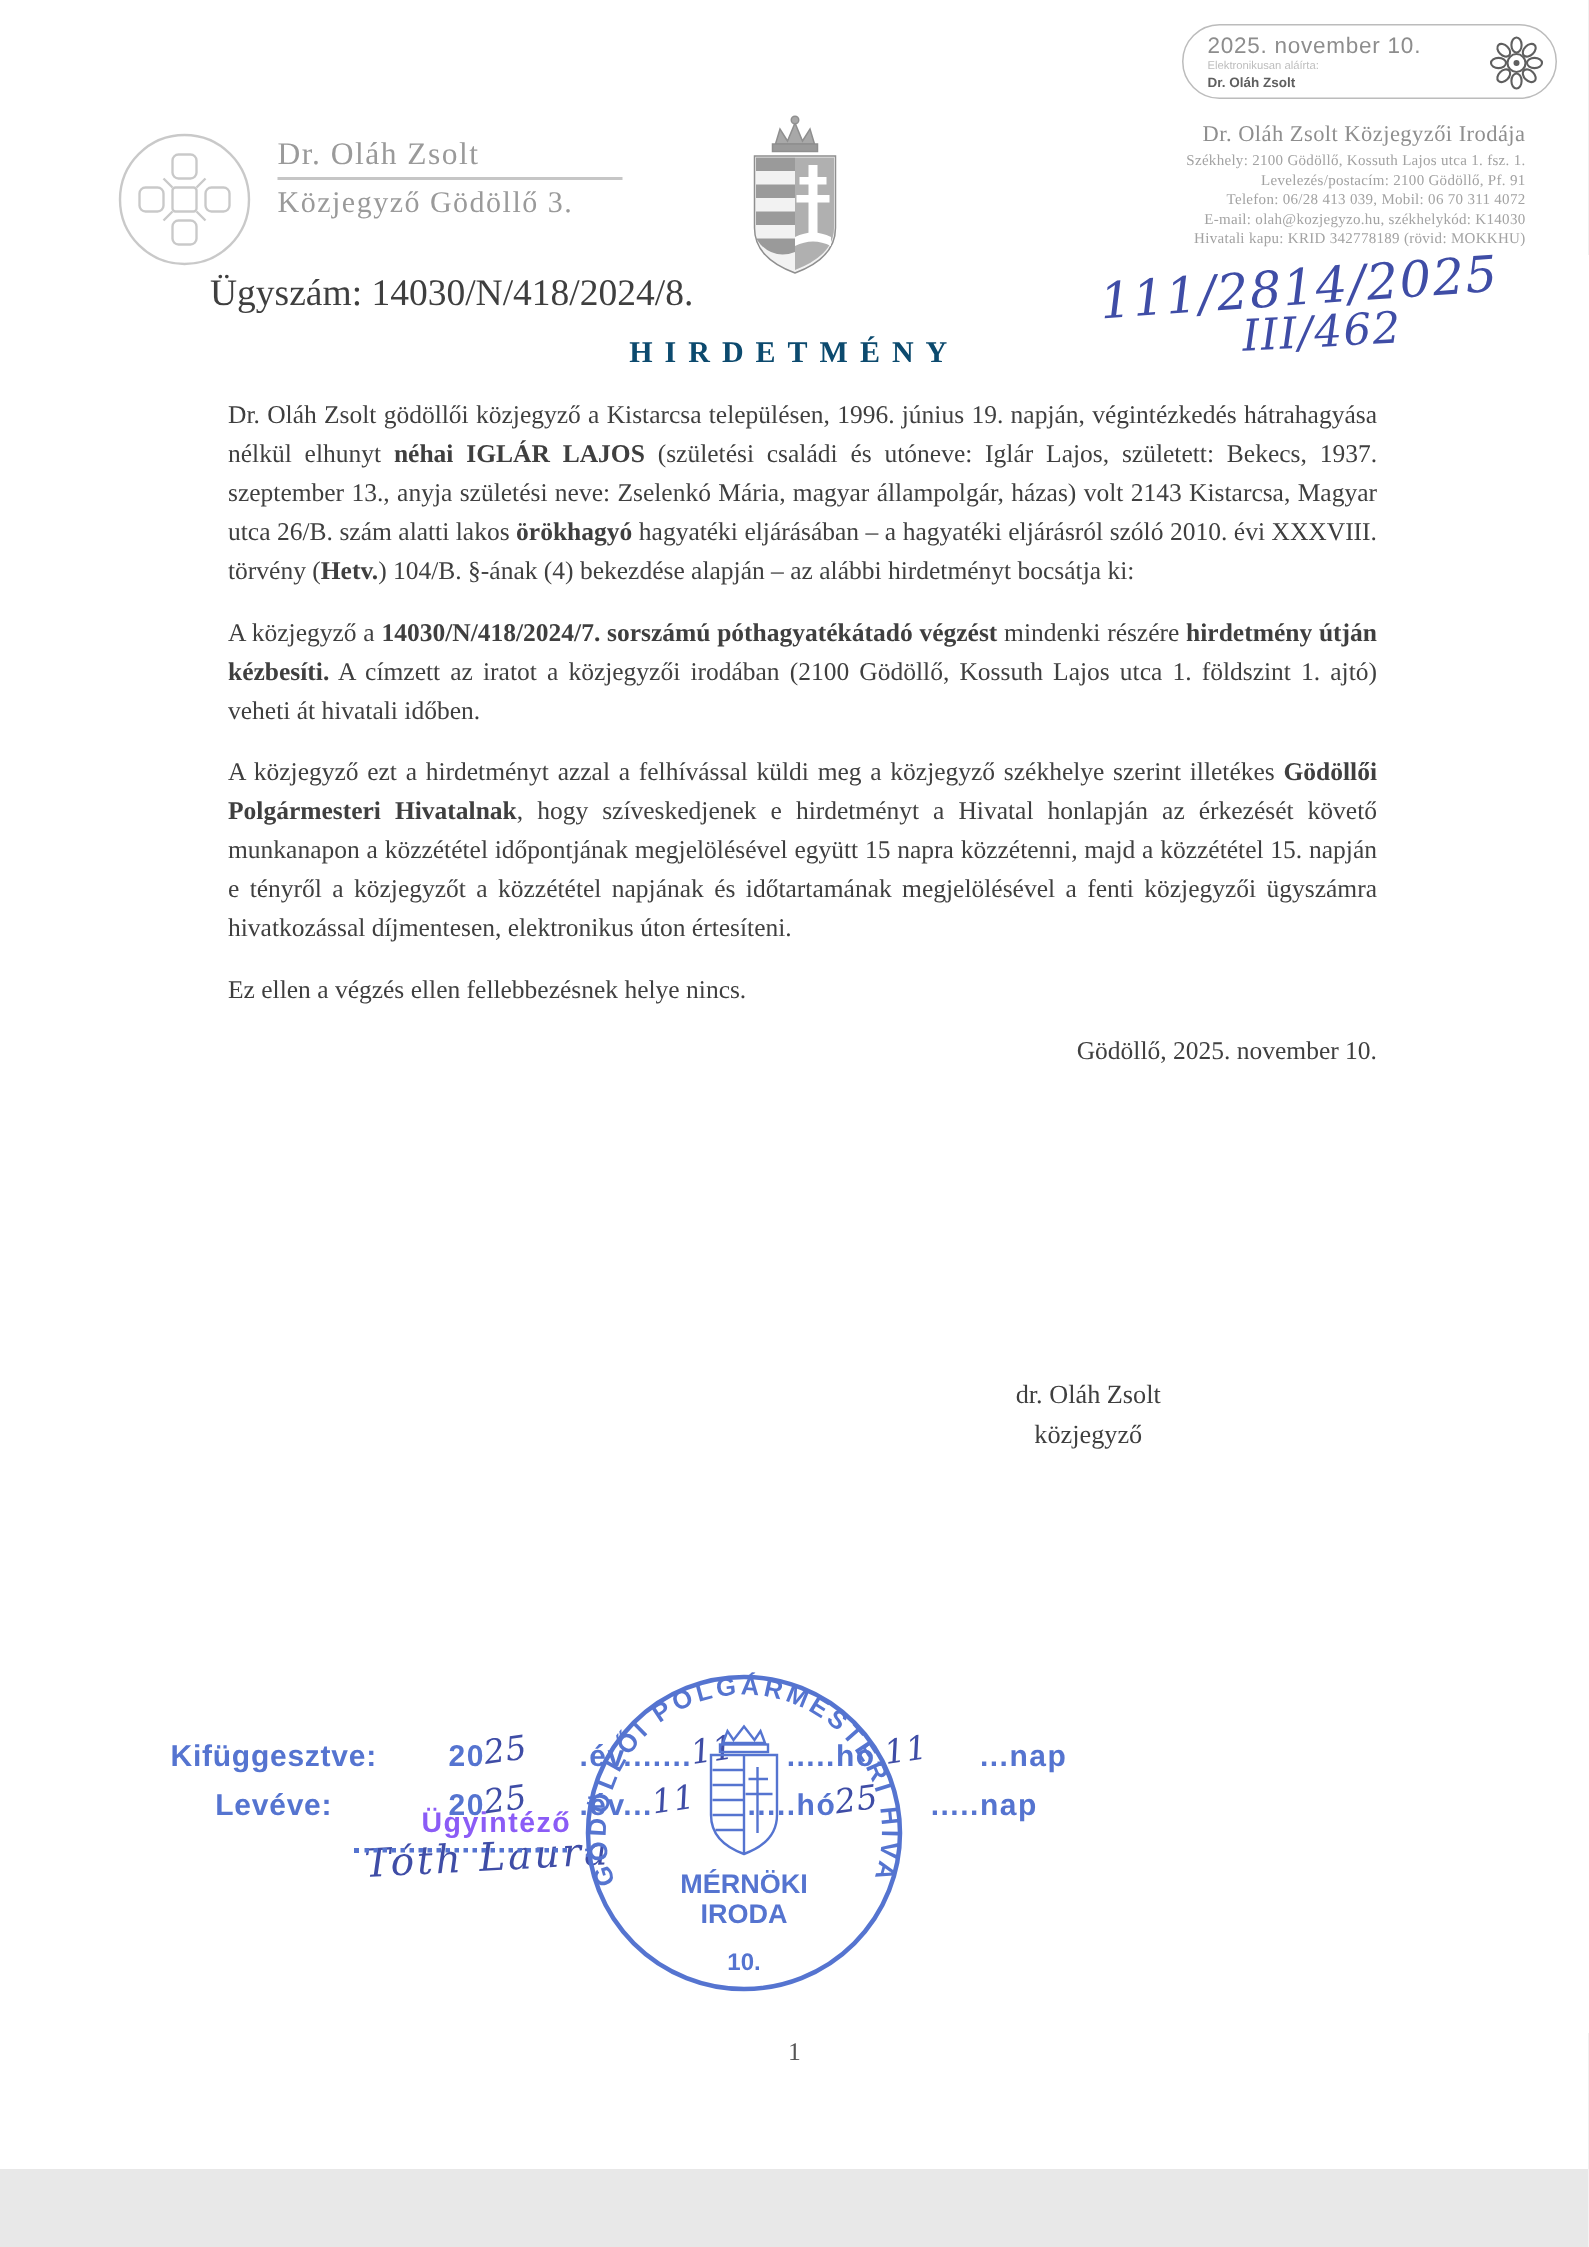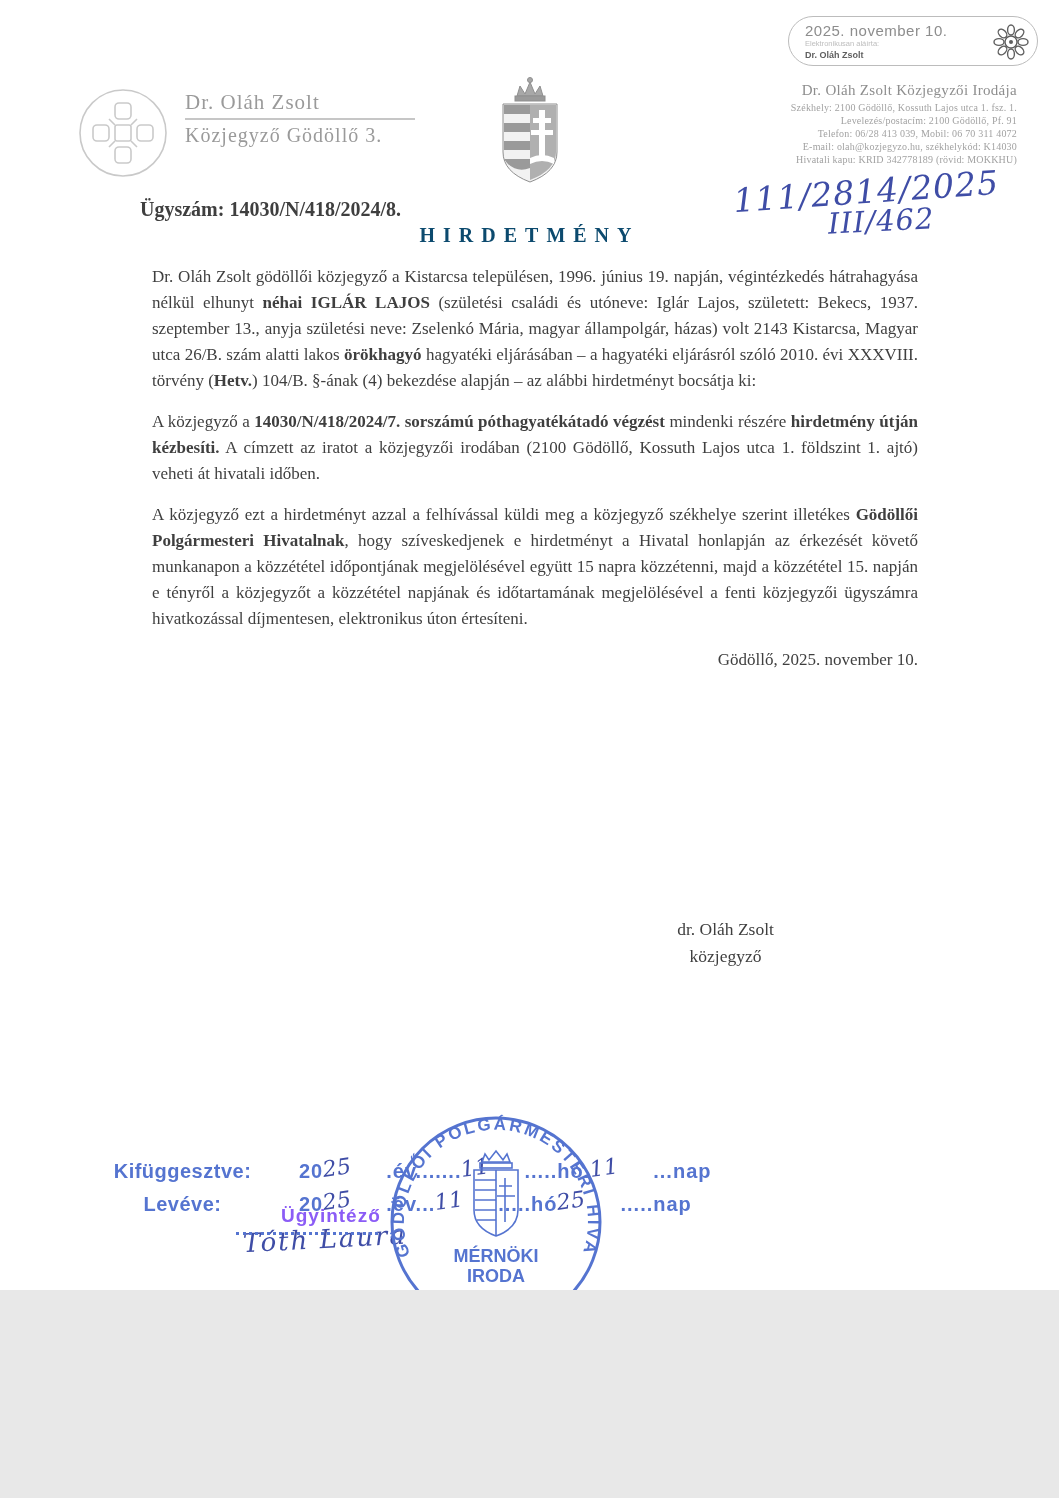--- a/index.html
+++ b/index.html
@@ -1,16 +1,16 @@
 <!DOCTYPE html>
 <html lang="hu"><head>
 <meta charset="utf-8">
 <style>
   html,body{margin:0;padding:0;background:#e8e8e8;}
-  .page{position:relative;width:1059px;height:1290px;background:#ffffff;margin:0 auto;
+  .page{position:relative;width:1059px;height:1446px;background:#ffffff;margin:0 auto;
         font-family:"Liberation Serif",serif;color:#3f3f3f;overflow:hidden;}
 
   
   .esign{position:absolute;left:788px;top:16px;width:250px;height:50px;
          border:1.5px solid #bcbcbc;border-radius:25px;box-sizing:border-box;
          padding:5px 14px 0 16px;font-family:"Liberation Sans",sans-serif;}
   .esign-date{font-size:15px;color:#8d8d8d;letter-spacing:.5px;}
   .esign-sub{font-size:7.5px;color:#bdbdbd;margin-top:0;}
   .esign-signer{font-size:9px;color:#5f5f5f;font-weight:bold;margin-top:2px;}
   .esign-seal{position:absolute;right:8px;top:7px;}
@@ -29,21 +29,21 @@
   .office{position:absolute;right:42px;top:82px;text-align:right;color:#a2a2a2;}
   .office-title{font-size:15px;font-weight:normal;color:#8e8e8e;letter-spacing:.3px;margin-bottom:2px;}
   #office-lines div{font-size:10px;line-height:13px;letter-spacing:.2px;}
 
   
   .hw{color:#3f4da6;font-style:italic;font-family:"DejaVu Serif",serif;}
   .hw-ref1{position:absolute;left:733px;top:172px;font-size:33px;transform:rotate(-4deg);letter-spacing:1px;}
   .hw-ref2{position:absolute;left:828px;top:204px;font-size:29px;transform:rotate(-3deg);letter-spacing:1px;}
 
   
-  .case-number{position:absolute;left:140px;top:182px;font-size:20px;font-weight:bold;margin-top:16px;}
+  .case-number{position:absolute;left:140px;top:182px;font-size:25px;font-weight:normal;}
   .doc-title{position:absolute;left:0;right:0;top:224px;text-align:center;
              font-size:20px;font-weight:bold;letter-spacing:8px;color:#0c4a6e;}
 
   
   .body-text{position:absolute;left:140px;top:264px;width:778px;}
   .body-text p{margin:0 0 15px 12px;font-size:17px;line-height:26px;text-align:justify;}
   .body-text p:last-child{text-align:right;}
   .b{font-weight:bold;}
 
   
@@ -160,20 +160,21 @@
   <div class="hw hw-ref2">III/462</div>
 
   <div class="case-number">Ügyszám: 14030/N/418/2024/8.</div>
 
   <div class="doc-title">HIRDETMÉNY</div>
 
   <div class="body-text" id="paragraphs">
       <p><span>Dr. Oláh Zsolt gödöllői közjegyző a Kistarcsa településen, 1996. június 19. napján, végintézkedés hátrahagyása nélkül elhunyt </span><span class="b">néhai IGLÁR LAJOS</span><span> (születési családi és utóneve: Iglár Lajos, született: Bekecs, 1937. szeptember 13., anyja születési neve: Zselenkó Mária, magyar állampolgár, házas) volt 2143 Kistarcsa, Magyar utca 26/B. szám alatti lakos </span><span class="b">örökhagyó</span><span> hagyatéki eljárásában – a hagyatéki eljárásról szóló 2010. évi XXXVIII. törvény (</span><span class="b">Hetv.</span><span>) 104/B. §-ának (4) bekezdése alapján – az alábbi hirdetményt bocsátja ki:</span></p>
       <p><span>A közjegyző a </span><span class="b">14030/N/418/2024/7. sorszámú póthagyatékátadó végzést</span><span> mindenki részére </span><span class="b">hirdetmény útján kézbesíti.</span><span> A címzett az iratot a közjegyzői irodában (2100 Gödöllő, Kossuth Lajos utca 1. földszint 1. ajtó) veheti át hivatali időben.</span></p>
       <p><span>A közjegyző ezt a hirdetményt azzal a felhívással küldi meg a közjegyző székhelye szerint illetékes </span><span class="b">Gödöllői Polgármesteri Hivatalnak</span><span>, hogy szíveskedjenek e hirdetményt a Hivatal honlapján az érkezését követő munkanapon a közzététel időpontjának megjelölésével együtt 15 napra közzétenni, majd a közzététel 15. napján e tényről a közjegyzőt a közzététel napjának és időtartamának megjelölésével a fenti közjegyzői ügyszámra hivatkozással díjmentesen, elektronikus úton értesíteni.</span></p>
+      <p><span>Ez ellen a végzés ellen fellebbezésnek helye nincs.</span></p>
       <p><span>Gödöllő, 2025. november 10.</span></p>
     </div>
 
   <div class="sig">
     <div>dr. Oláh Zsolt</div>
     <div>közjegyző</div>
   </div>
 
   <div class="posting" id="posting-rows">
       <div class="post-row">

